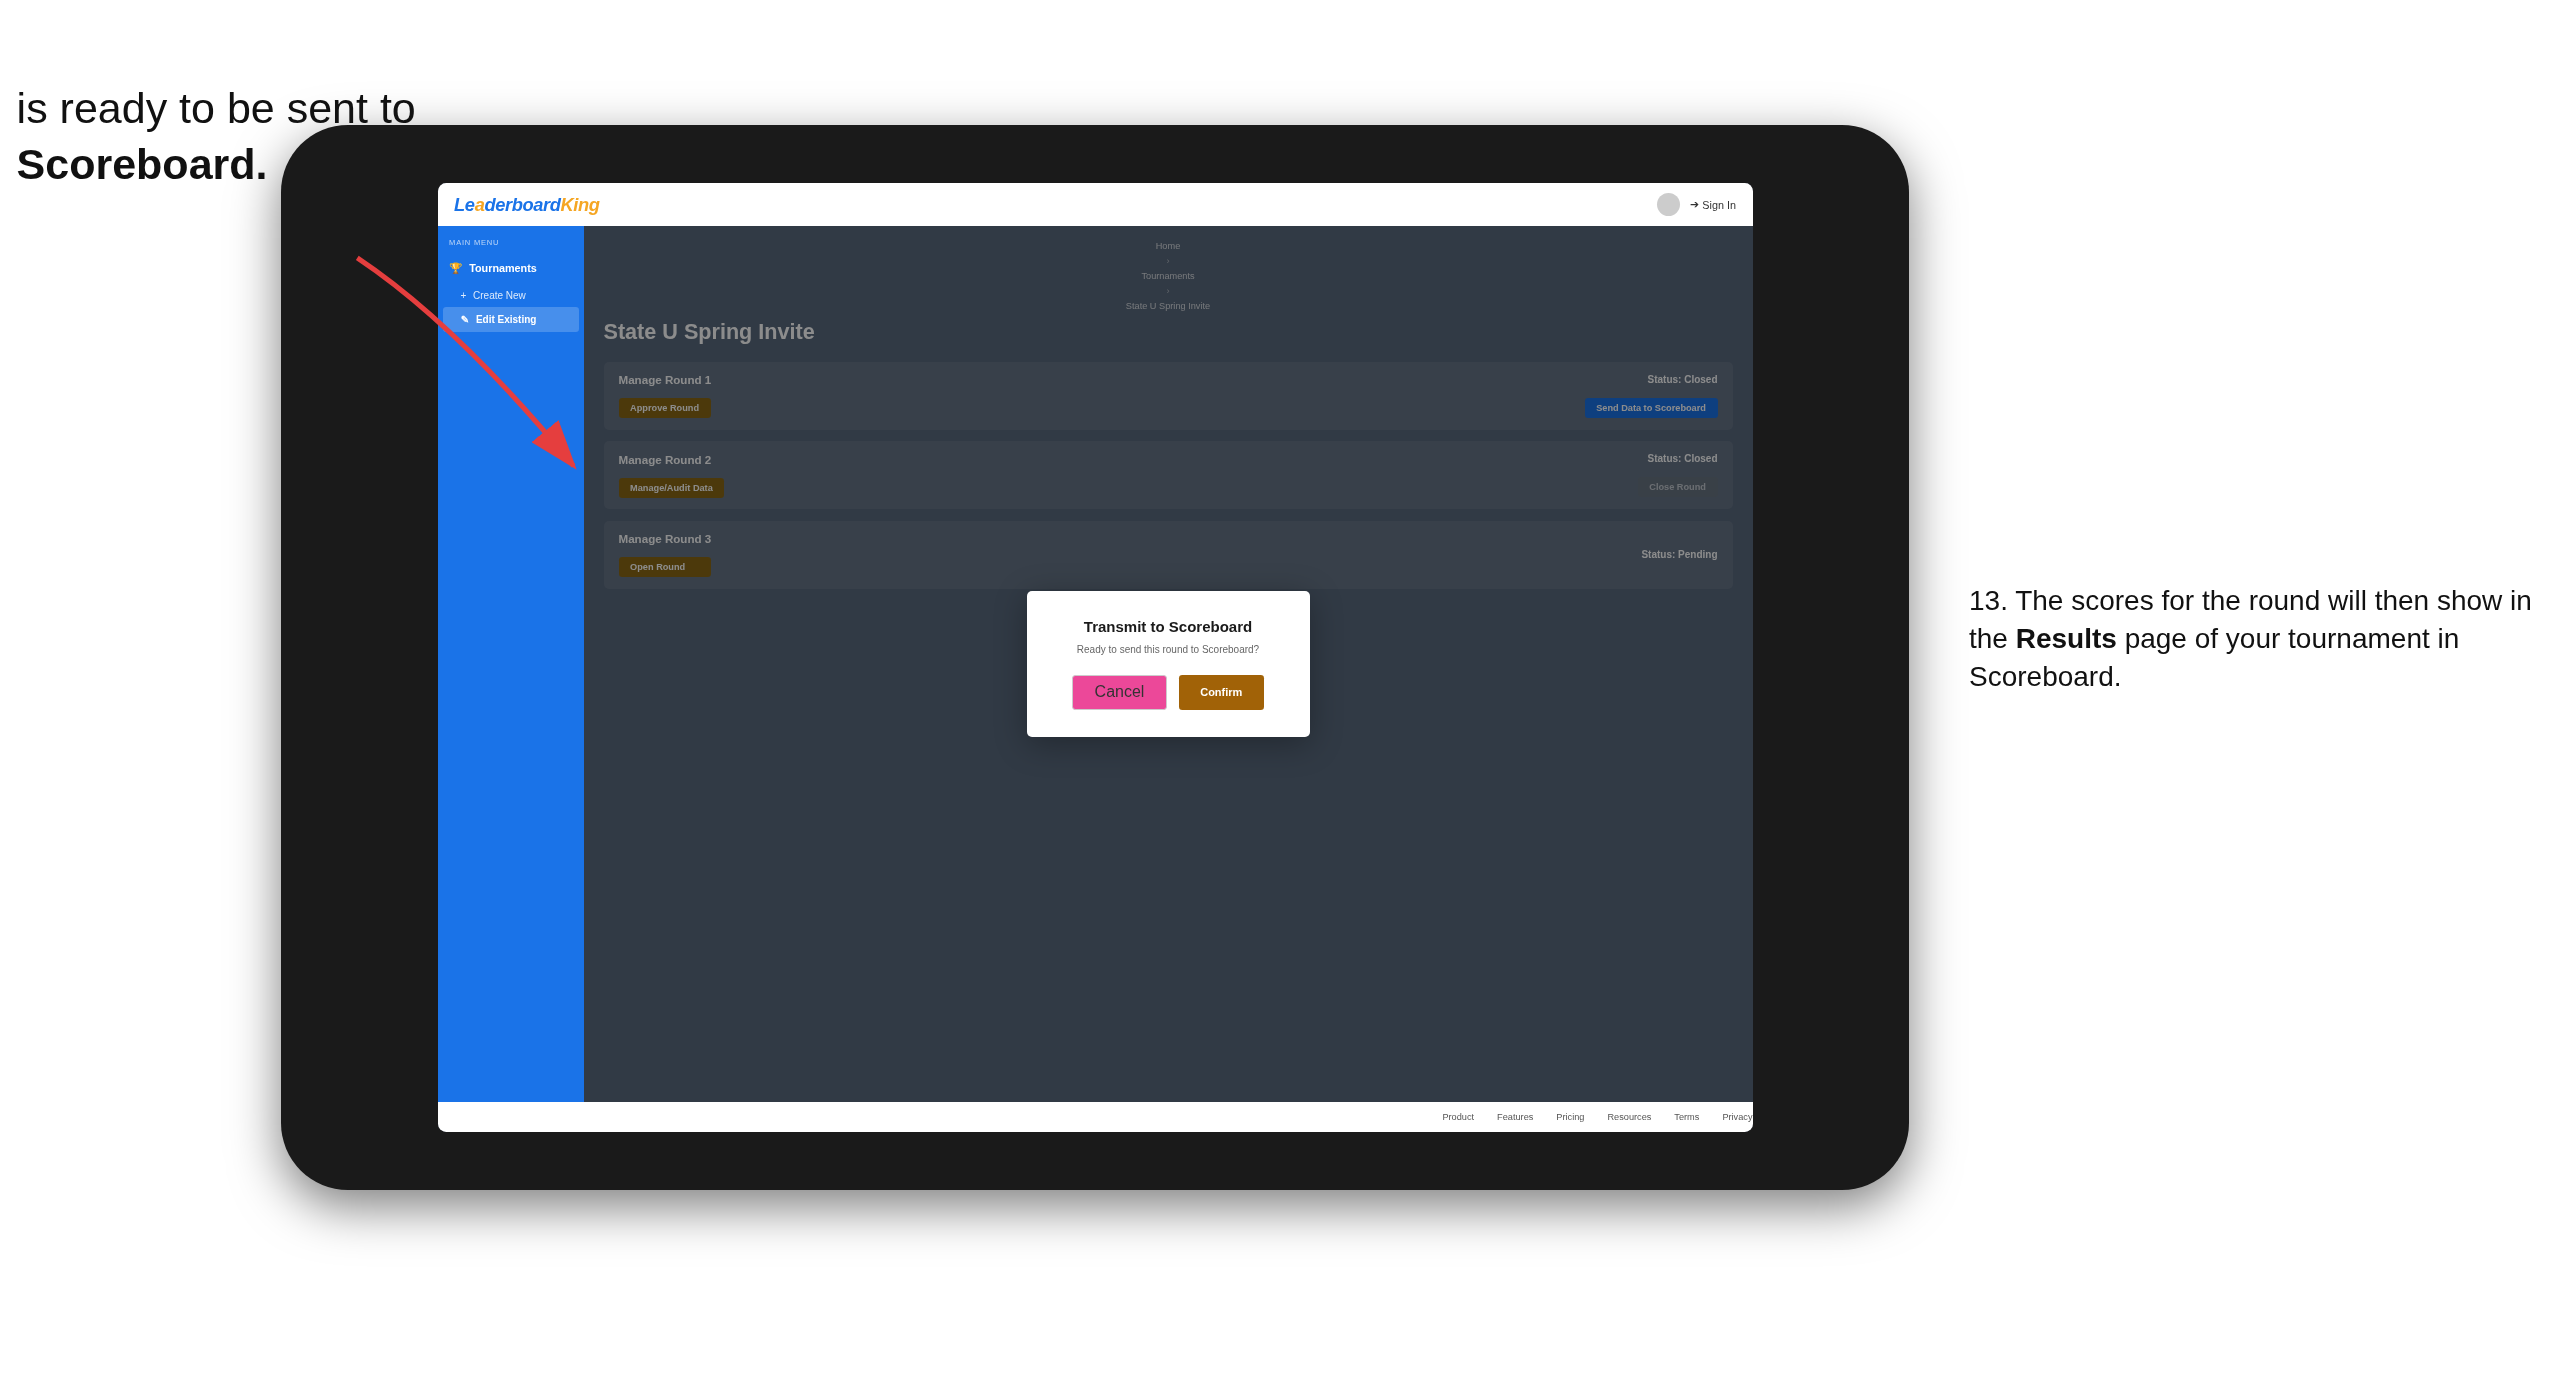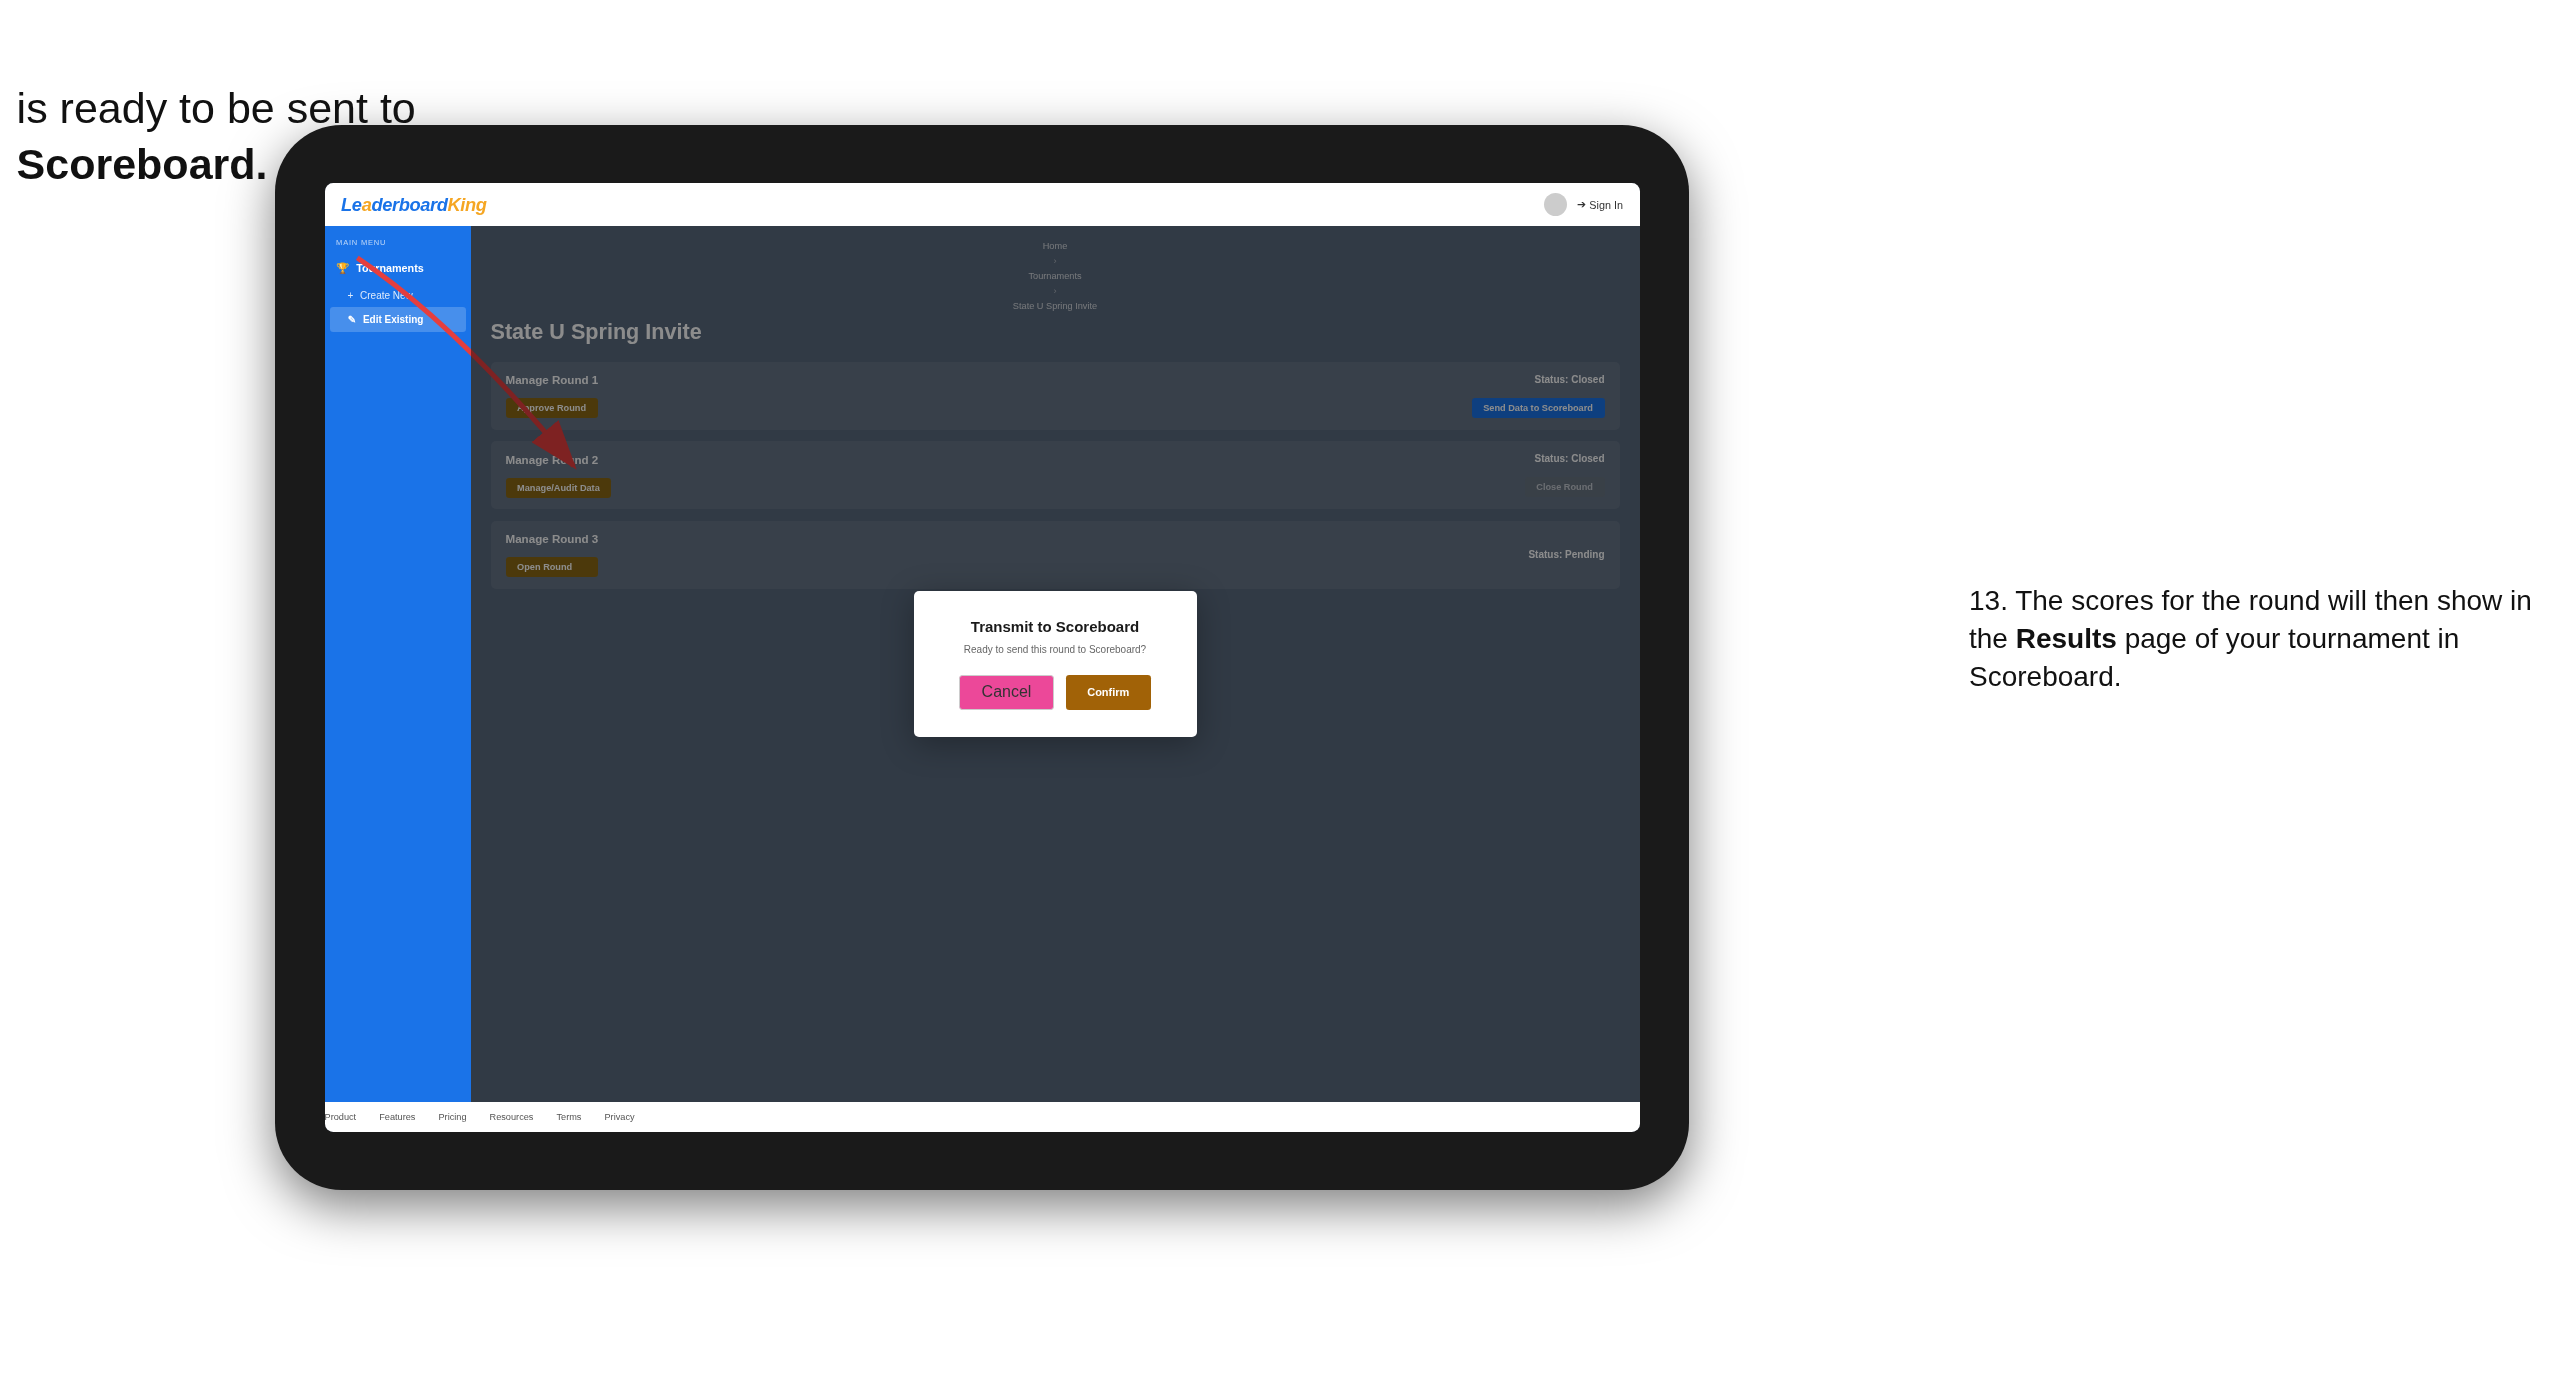--- a/index.html
+++ b/index.html
@@ -43,22 +43,22 @@
       top: 158px;
       left: 166px;
       z-index: 10;
       pointer-events: none;
     }
 
     
     .tablet-shell {
       position: absolute;
       top: 125px;
-      left: 275px;
-      width: 1414px;
+      left: 281px;
+      width: 1628px;
       height: 1065px;
       background: #1a1a1a;
       border-radius: 67px;
       box-shadow: 0 16.6px 50px rgba(0,0,0,0.5);
       display: flex;
       align-items: center;
       justify-content: center;
     }
 
     .tablet-screen {
@@ -253,21 +253,21 @@
       font-weight: 600;
       color: #fff;
     }
 
     
     .page-footer {
       background: #fff;
       height: 30px;
       display: flex;
       align-items: center;
-      justify-content: flex-start;
+      justify-content: flex-end;
       gap: 23px;
       flex-shrink: 0;
     }
 
     .footer-link {
       font-size: 9.2px;
       color: #555;
       cursor: pointer;
     }
 

